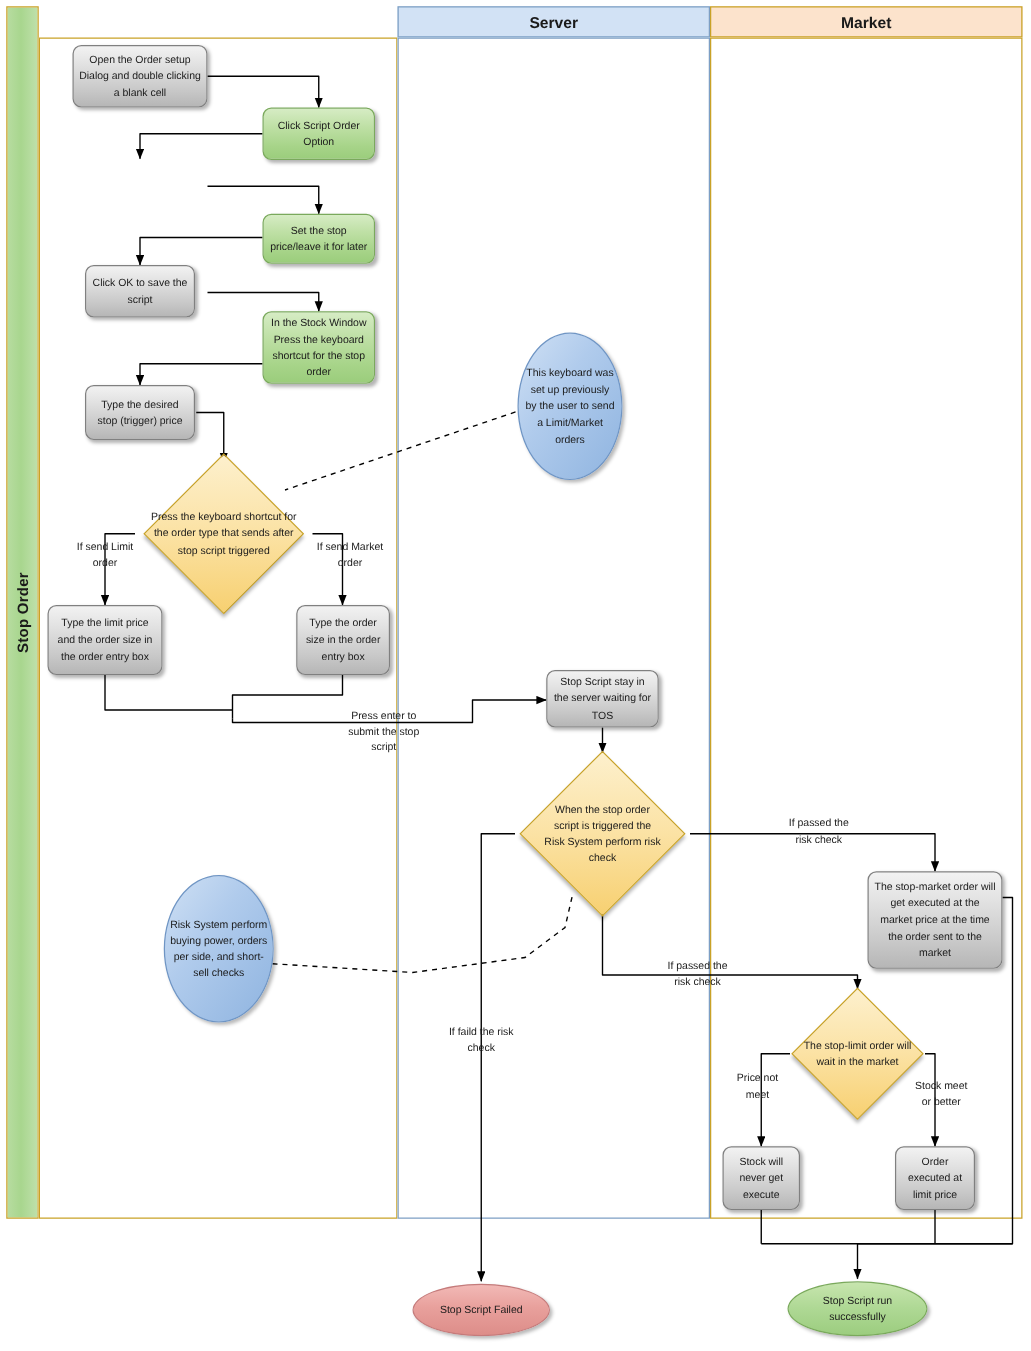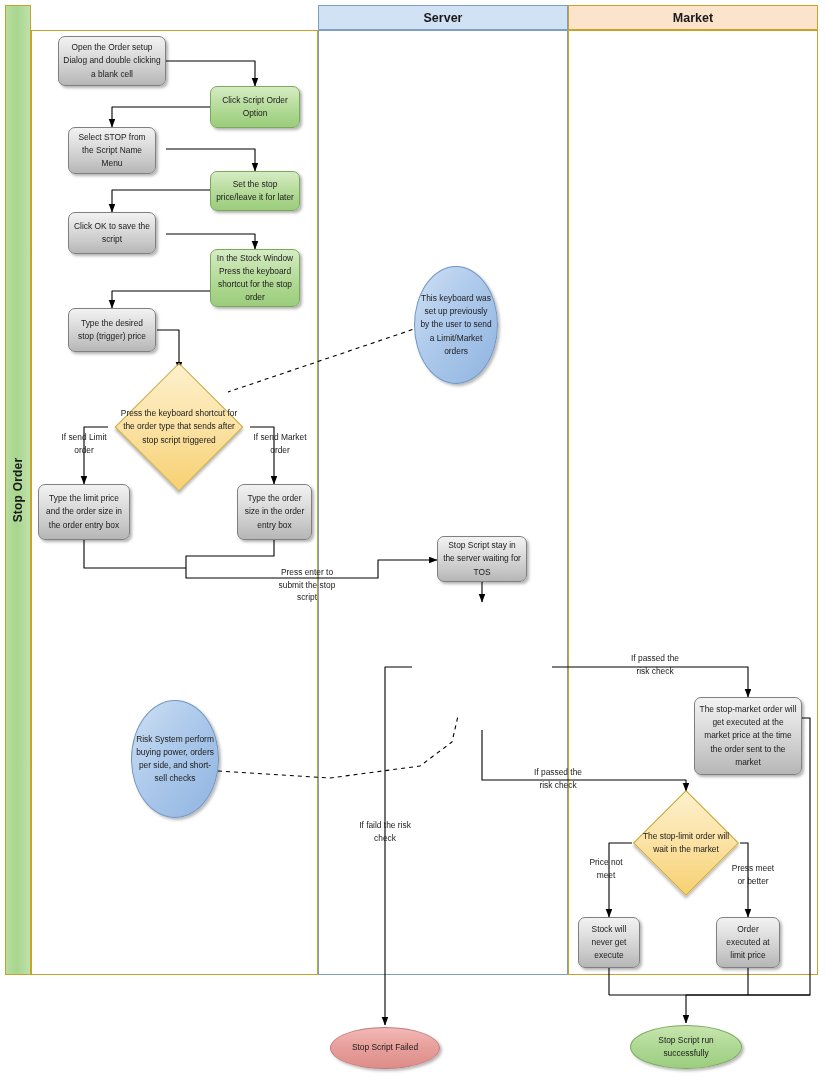--- a/index.html
+++ b/index.html
@@ -219,23 +219,20 @@
   </svg>
 
   <div class="node proc-green" style="left:210px; top:86px; width:90px; height:42px;">
     <span>Click Script Order Option</span>
   </div>
 
   <div class="node proc" style="left:58px; top:36px; width:108px; height:50px;">
     <span>Open the Order setup Dialog and double clicking a blank cell</span>
   </div>
 
-  <div class="node proc" style="left:68px; top:127px; width:88px; height:47px;">
-    <span>Select STOP from the Script Name Menu</span>
-  </div>
 
   <div class="node proc-green" style="left:210px; top:171px; width:90px; height:40px;">
     <span>Set the stop price/leave it for later</span>
   </div>
 
   <div class="node proc" style="left:68px; top:212px; width:88px; height:42px;">
     <span>Click OK to save the script</span>
   </div>
 
   <div class="node proc-green" style="left:210px; top:249px; width:90px; height:58px;">
@@ -266,20 +263,26 @@
   </div>
 
   <div class="node ellipse-blue" style="left:414px; top:266px; width:84px; height:118px;">
     <span>This keyboard was set up previously by the user to send a Limit/Market orders</span>
   </div>
 
   <div class="node proc" style="left:437px; top:536px; width:90px; height:46px;">
     <span>Stop Script stay in the server waiting for TOS</span>
   </div>
 
+  <div class="decision" style="left:412px; top:604px; width:140px; height:126px;">
+    <div class="shape">
+      <i style="width:92px; height:92px;"></i>
+    </div>
+    <div class="dtext" style="padding:0 22px;">When the stop order script is triggered the Risk System perform risk check</div>
+  </div>
 
   <div class="node ellipse-red" style="left:330px; top:1027px; width:110px; height:42px;justify-content:center;">
     <span>Stop Script Failed</span>
   </div>
 
   <div class="node proc" style="left:694px; top:697px; width:108px; height:78px;">
     <span>The stop-market order will get executed at the market price at the time the order sent to the market</span>
   </div>
 
   <div class="decision" style="left:632px; top:793px; width:108px; height:100px;">
@@ -316,16 +319,16 @@
 
   <div class="elabel" style="left:517px; top:766px; width:82px;">If passed the
 risk check</div>
 
   <div class="elabel" style="left:340px; top:819px; width:90px;">If faild the risk
 check</div>
 
   <div class="elabel" style="left:575px; top:856px; width:62px;">Price not
 meet</div>
 
-  <div class="elabel" style="left:718px; top:862px; width:70px;">Press meet
+  <div class="elabel" style="left:718px; top:862px; width:70px;">Stock meet
 or better</div>
 
 </div>
 
 </body></html>

